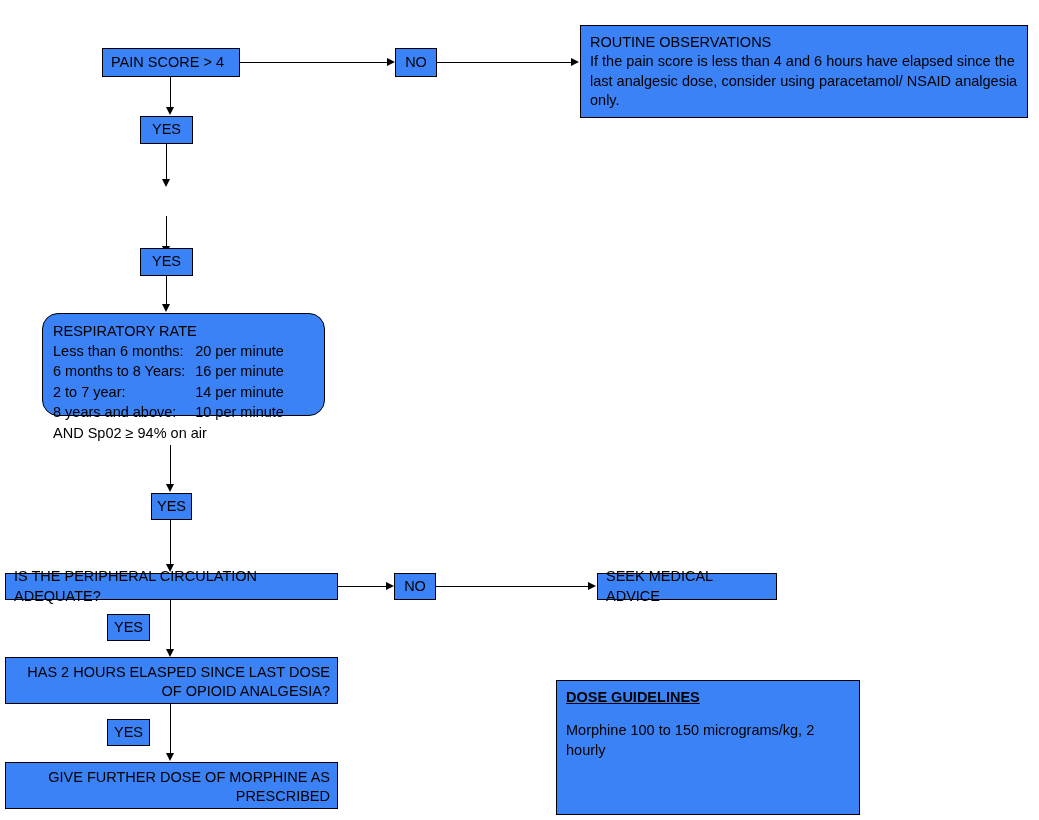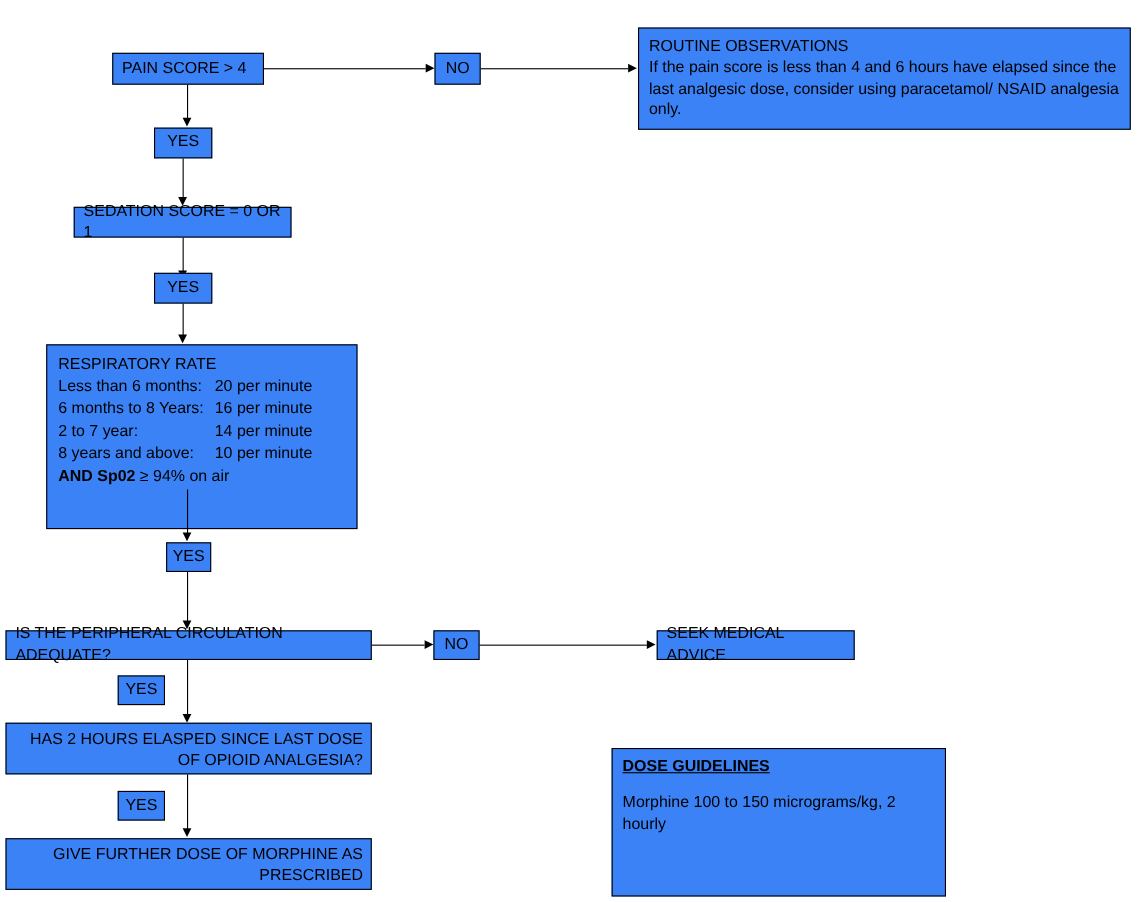--- a/index.html
+++ b/index.html
@@ -42,21 +42,21 @@
     align-items: center;
     padding: 0 8px;
   }
   .note {
     padding: 7px 9px 7px 9px;
   }
   .note .hdr {
     display: block;
   }
   .bold {
-    font-weight: bold;
+    font-weight: normal;
   }
   .ul {
     font-weight: bold;
     text-decoration: underline;
   }
   
   .rr-title {
     display: block;
     margin-bottom: 1px;
   }
@@ -139,35 +139,32 @@
   <div class="vline" style="left:170px; top:77px; width:1.4px; height:31px;"></div>
   <div class="arrow-down" style="left:166px; top:107px;"></div>
 
   <div class="box tag" style="left:140px; top:116px; width:53px; height:28px;">
     <span>YES</span>
   </div>
 
   <div class="vline" style="left:166px; top:144px; width:1.4px; height:36px;"></div>
   <div class="arrow-down" style="left:162px; top:179px;"></div>
 
-  <div class="box padc" style="left:67px; top:188px; width:198px; height:28px;">
-    <span>SEDATION SCORE = 0 OR 1</span>
-  </div>
 
   <div class="vline" style="left:166px; top:216px; width:1.4px; height:31px;"></div>
   <div class="arrow-down" style="left:162px; top:246px;"></div>
 
   <div class="box tag" style="left:140px; top:248px; width:53px; height:28px;">
     <span>YES</span>
   </div>
 
   <div class="vline" style="left:166px; top:276px; width:1.4px; height:29px;"></div>
   <div class="arrow-down" style="left:162px; top:304px;"></div>
 
-  <div class="box" style="left:42px; top:313px; width:283px; height:168px; padding:8px 10px;">
+  <div class="box" style="left:42px; top:313px; width:283px; height:103px; padding:8px 10px;border-radius:16px;">
     <span class="rr-title">RESPIRATORY RATE</span>
     <table class="rr-table">
       <tbody>
         <tr>
           <td class="k">Less than 6 months:</td>
           <td>20 per minute</td>
         </tr>
         <tr>
           <td class="k">6 months to 8 Years:</td>
           <td>16 per minute</td>

